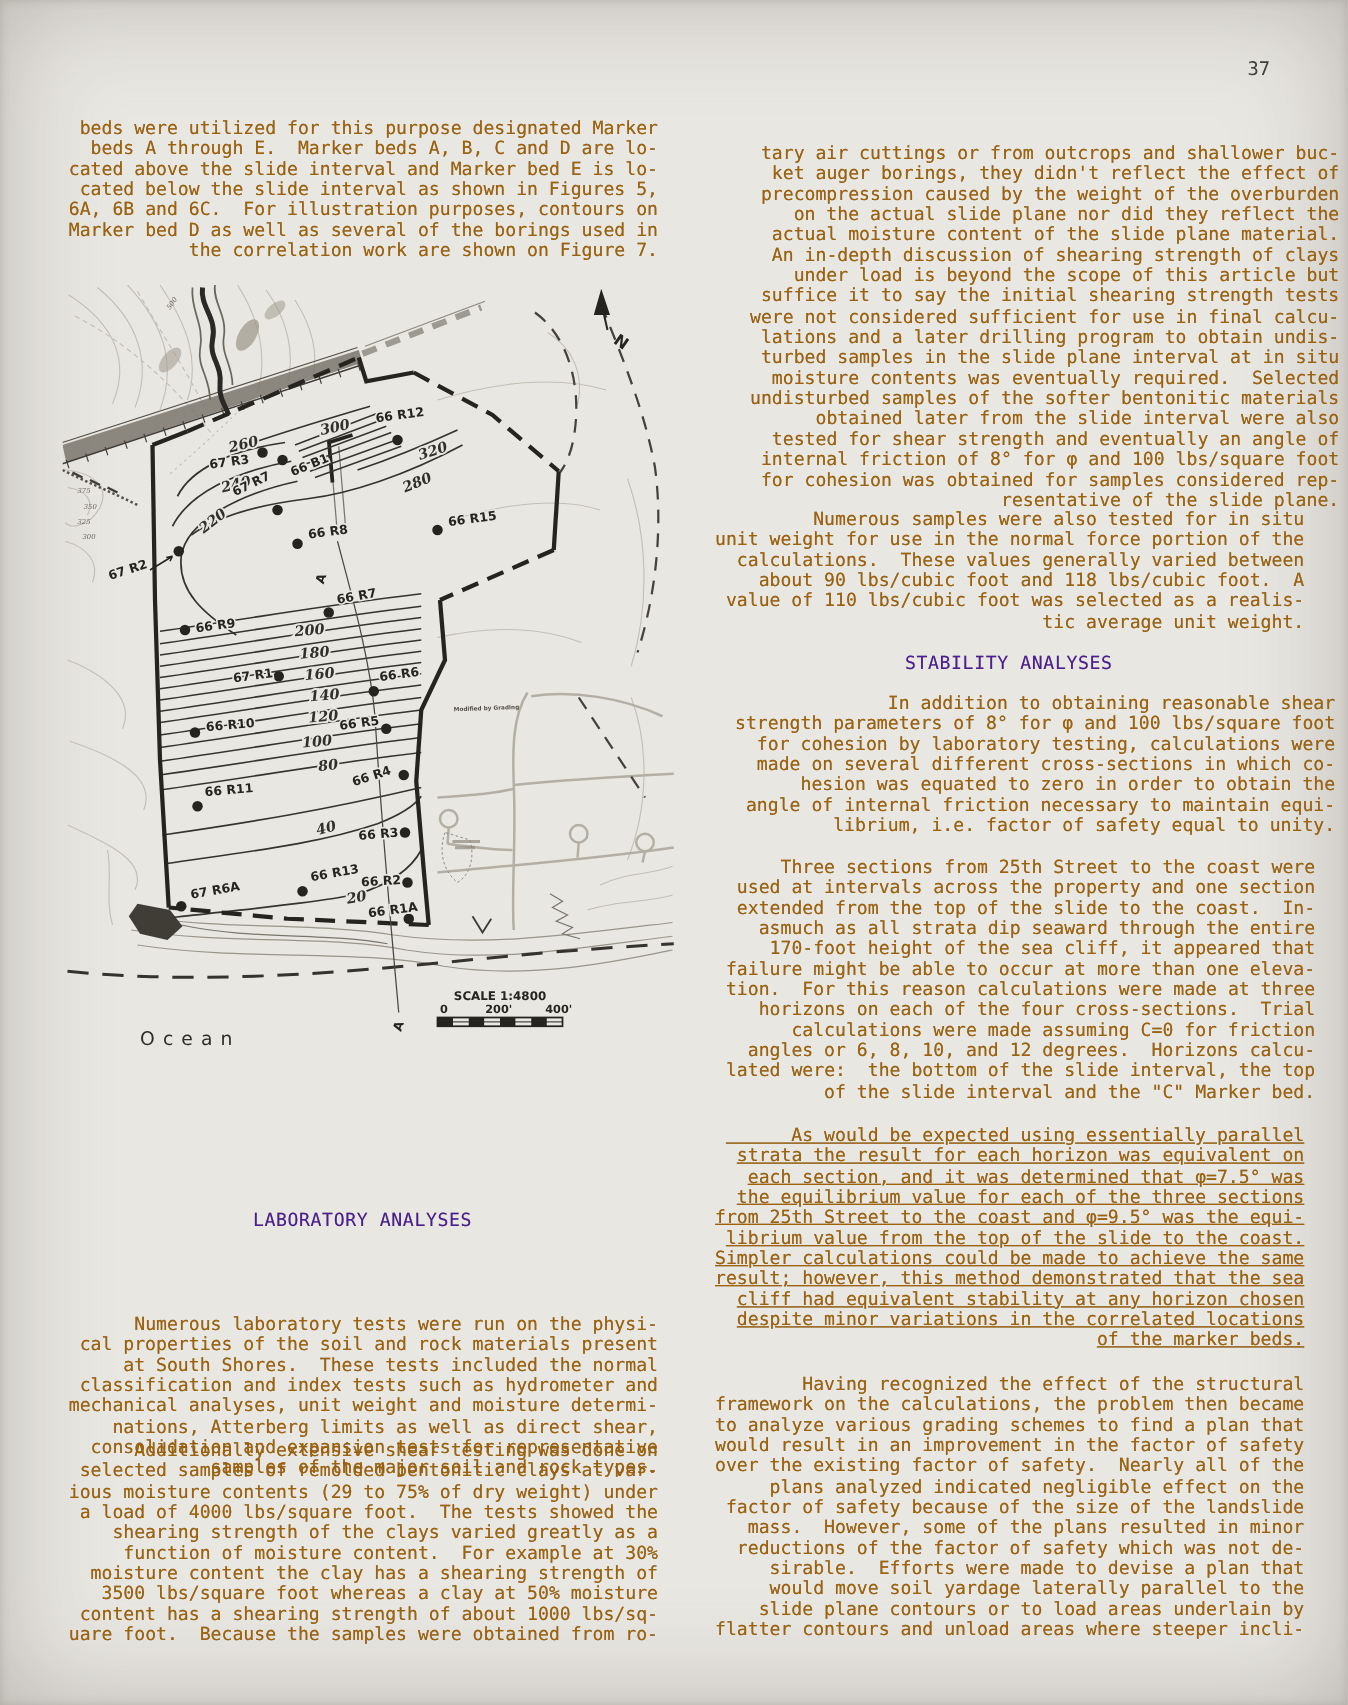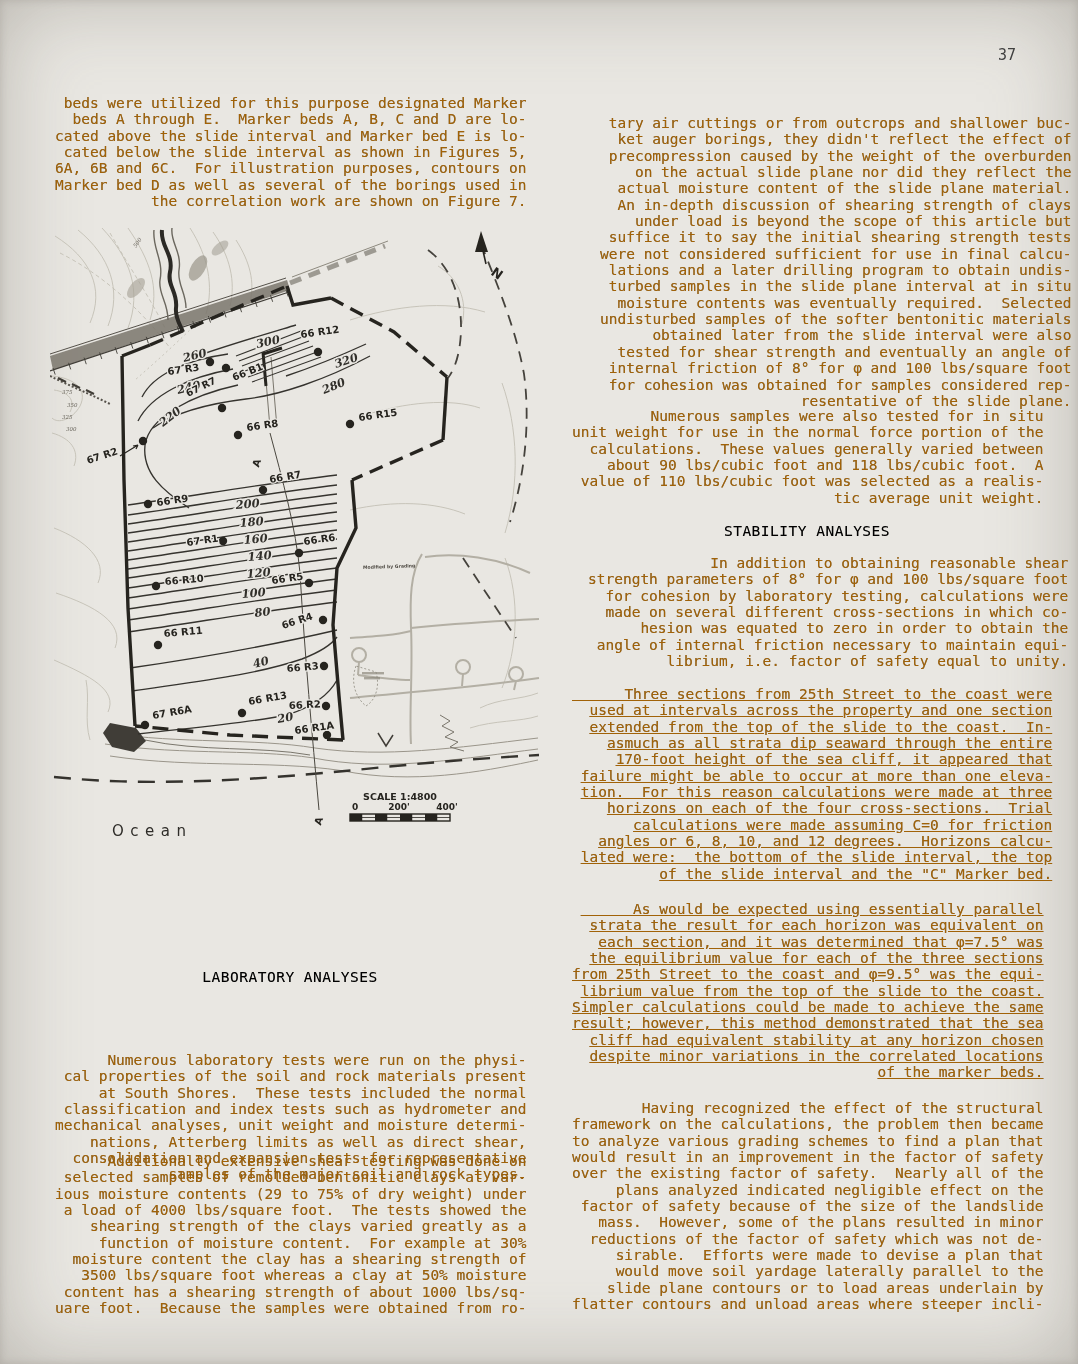--- a/index.html
+++ b/index.html
@@ -14,21 +14,21 @@
     position:absolute;
     white-space:pre;
     font:14.5px/16.35px "DejaVu Sans Mono", monospace;
     color:#a16207;
     text-shadow:0 0 .4px rgba(62,60,56,.55);
     text-align:right;
   }
   .heading{
     position:absolute;width:470px;text-align:center;
     font:14.5px/16.35px "DejaVu Sans Mono", monospace;
-    color:#000000;letter-spacing:.5px;
+    color:#4c1d95;letter-spacing:.5px;
     text-shadow:0 0 .4px rgba(62,60,56,.55);
   }
   .pageno{
     position:absolute;top:46px;left:998px;
     font:15px/18px "DejaVu Sans Mono", monospace;color:#404040;
   }
   #map-svg{position:absolute;left:50px;top:228px;}
   .c-label{font:italic bold 11.5px "DejaVu Serif", serif;fill:#312f2a;paint-order:stroke;stroke:#e9e7e2;stroke-width:3px;}
   .b-label{font:bold 10px "DejaVu Sans", sans-serif;fill:#26241f;paint-order:stroke;stroke:#e9e7e2;stroke-width:2.6px;}
   .m-label{font:italic 5.5px "DejaVu Serif", serif;fill:#6b675e;}
@@ -98,21 +98,21 @@
 value of 110 lbs/cubic foot was selected as a realis-
 tic average unit weight.</div>
   <div class="heading" style="left:572px;top:523px;">STABILITY ANALYSES</div>
   <div class="para" style="left:588px;top:555px;">      In addition to obtaining reasonable shear
 strength parameters of 8° for φ and 100 lbs/square foot
 for cohesion by laboratory testing, calculations were
 made on several different cross-sections in which co-
 hesion was equated to zero in order to obtain the
 angle of internal friction necessary to maintain equi-
 librium, i.e. factor of safety equal to unity.</div>
-  <div class="para" style="left:572px;top:686px;text-decoration:underline;">      Three sections from 25th Street to the coast were
+  <div class="para" style="left:572px;top:686px;">      Three sections from 25th Street to the coast were
 used at intervals across the property and one section
 extended from the top of the slide to the coast.  In-
 asmuch as all strata dip seaward through the entire
 170-foot height of the sea cliff, it appeared that
 failure might be able to occur at more than one eleva-
 tion.  For this reason calculations were made at three
 horizons on each of the four cross-sections.  Trial
 calculations were made assuming C=0 for friction
 angles or 6, 8, 10, and 12 degrees.  Horizons calcu-
 lated were:  the bottom of the slide interval, the top

